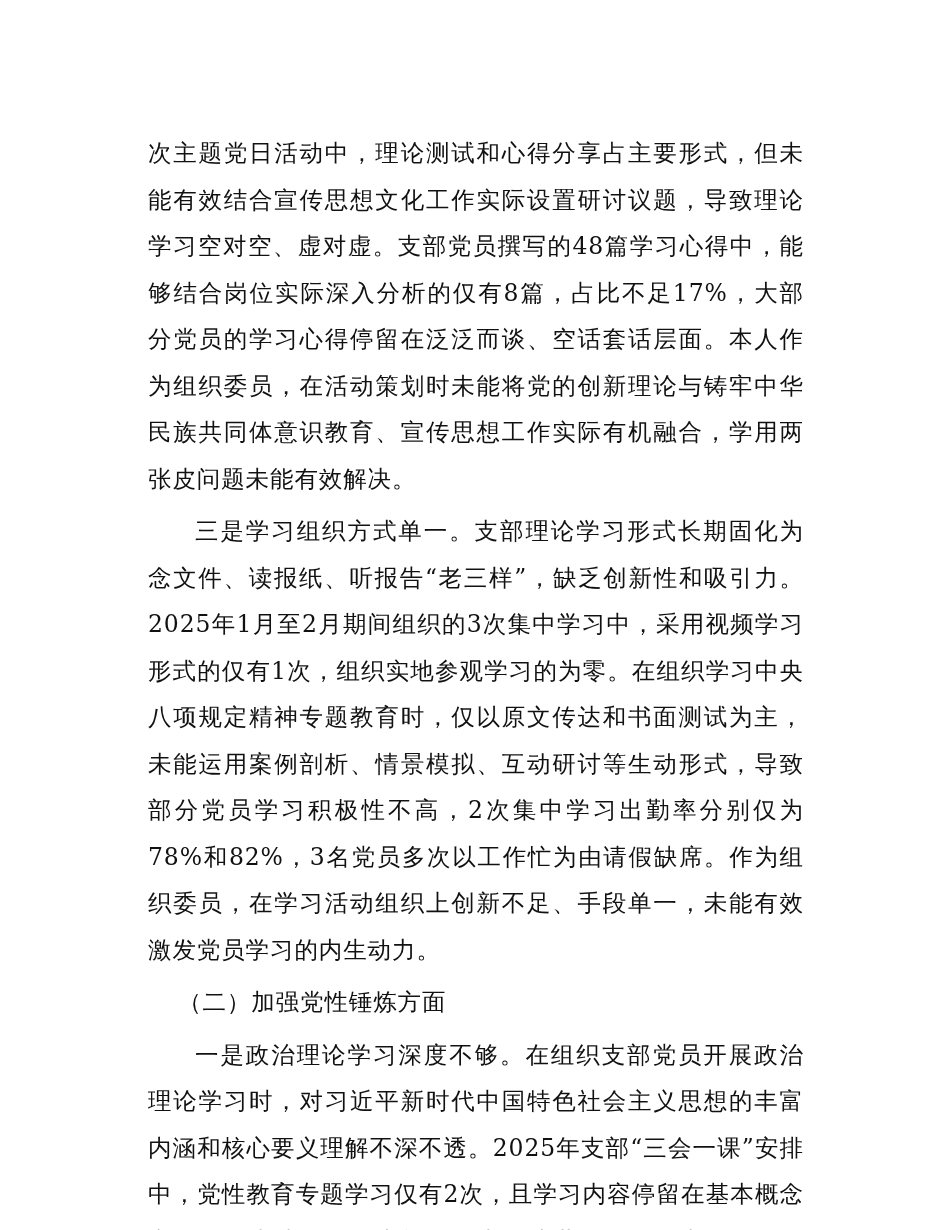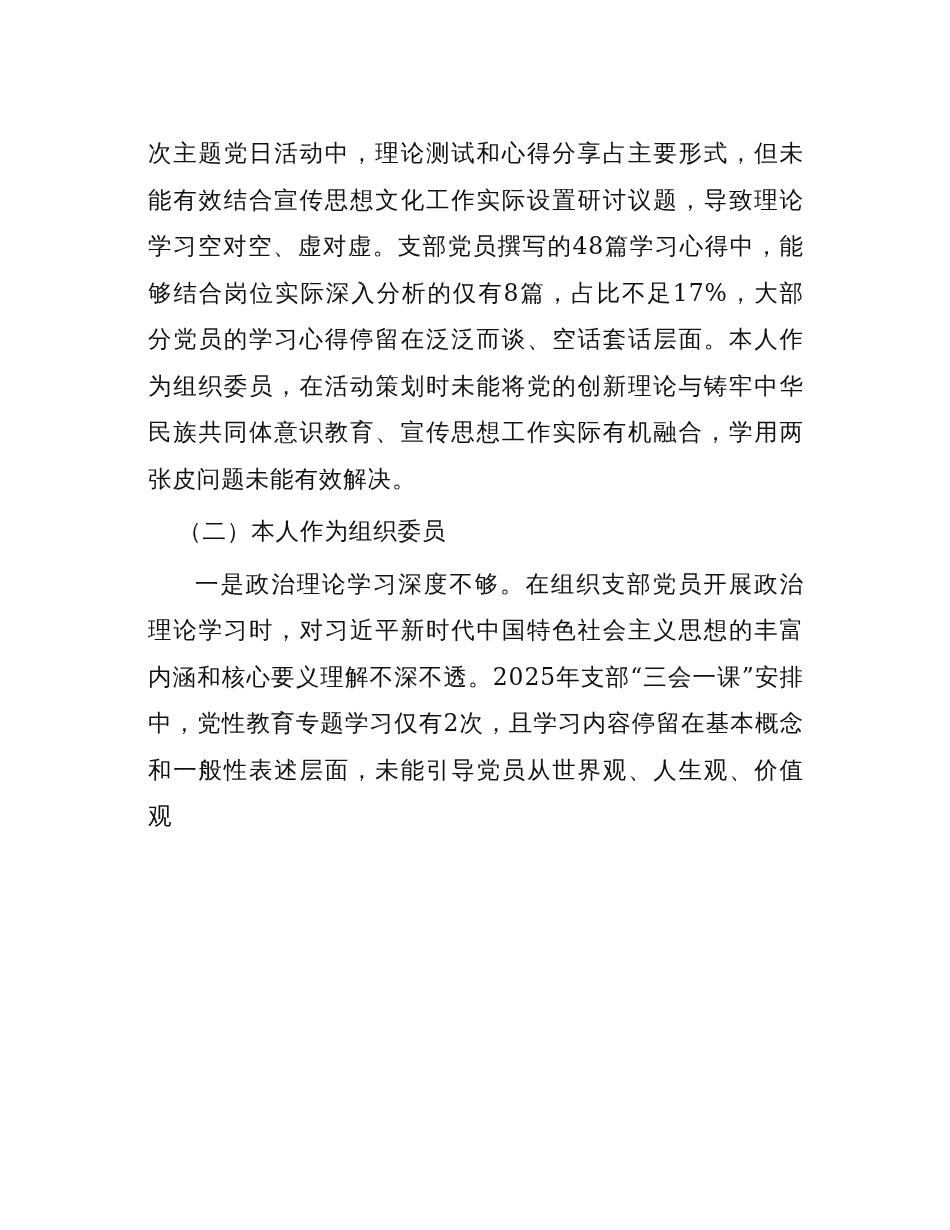--- a/index.html
+++ b/index.html
@@ -17,15 +17,16 @@
   }
   .p { margin: 6px; text-align: justify; text-align-last: auto; }
   .indent { text-indent: 47px; }
   .heading { text-indent: 30px; }
 </style>
 </head>
 <body>
 
 <div class="page">
   <p class="p">次主题党日活动中，理论测试和心得分享占主要形式，但未能有效结合宣传思想文化工作实际设置研讨议题，导致理论学习空对空、虚对虚。支部党员撰写的48篇学习心得中，能够结合岗位实际深入分析的仅有8篇，占比不足17%，大部分党员的学习心得停留在泛泛而谈、空话套话层面。本人作为组织委员，在活动策划时未能将党的创新理论与铸牢中华民族共同体意识教育、宣传思想工作实际有机融合，学用两张皮问题未能有效解决。</p>
-  <p class="p heading">（二）本人作为组织委员</p>
+  <p class="p indent">三是学习组织方式单一。支部理论学习形式长期固化为念文件、读报纸、听报告“老三样”，缺乏创新性和吸引力。2025年1月至2月期间组织的3次集中学习中，采用视频学习形式的仅有1次，组织实地参观学习的为零。在组织学习中央八项规定精神专题教育时，仅以原文传达和书面测试为主，未能运用案例剖析、情景模拟、互动研讨等生动形式，导致部分党员学习积极性不高，2次集中学习出勤率分别仅为78%和82%，3名党员多次以工作忙为由请假缺席。作为组织委员，在学习活动组织上创新不足、手段单一，未能有效激发党员学习的内生动力。</p>
+  <p class="p heading">（二）加强党性锤炼方面</p>
   <p class="p indent">一是政治理论学习深度不够。在组织支部党员开展政治理论学习时，对习近平新时代中国特色社会主义思想的丰富内涵和核心要义理解不深不透。2025年支部“三会一课”安排中，党性教育专题学习仅有2次，且学习内容停留在基本概念和一般性表述层面，未能引导党员从世界观、人生观、价值观</p>
 </div>
 
 </body></html>

